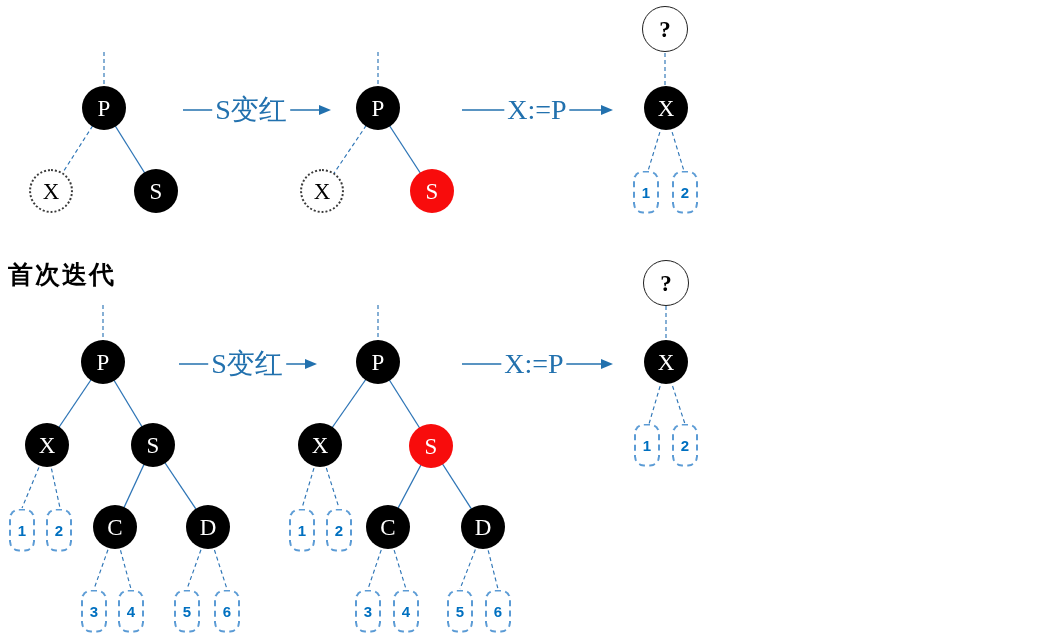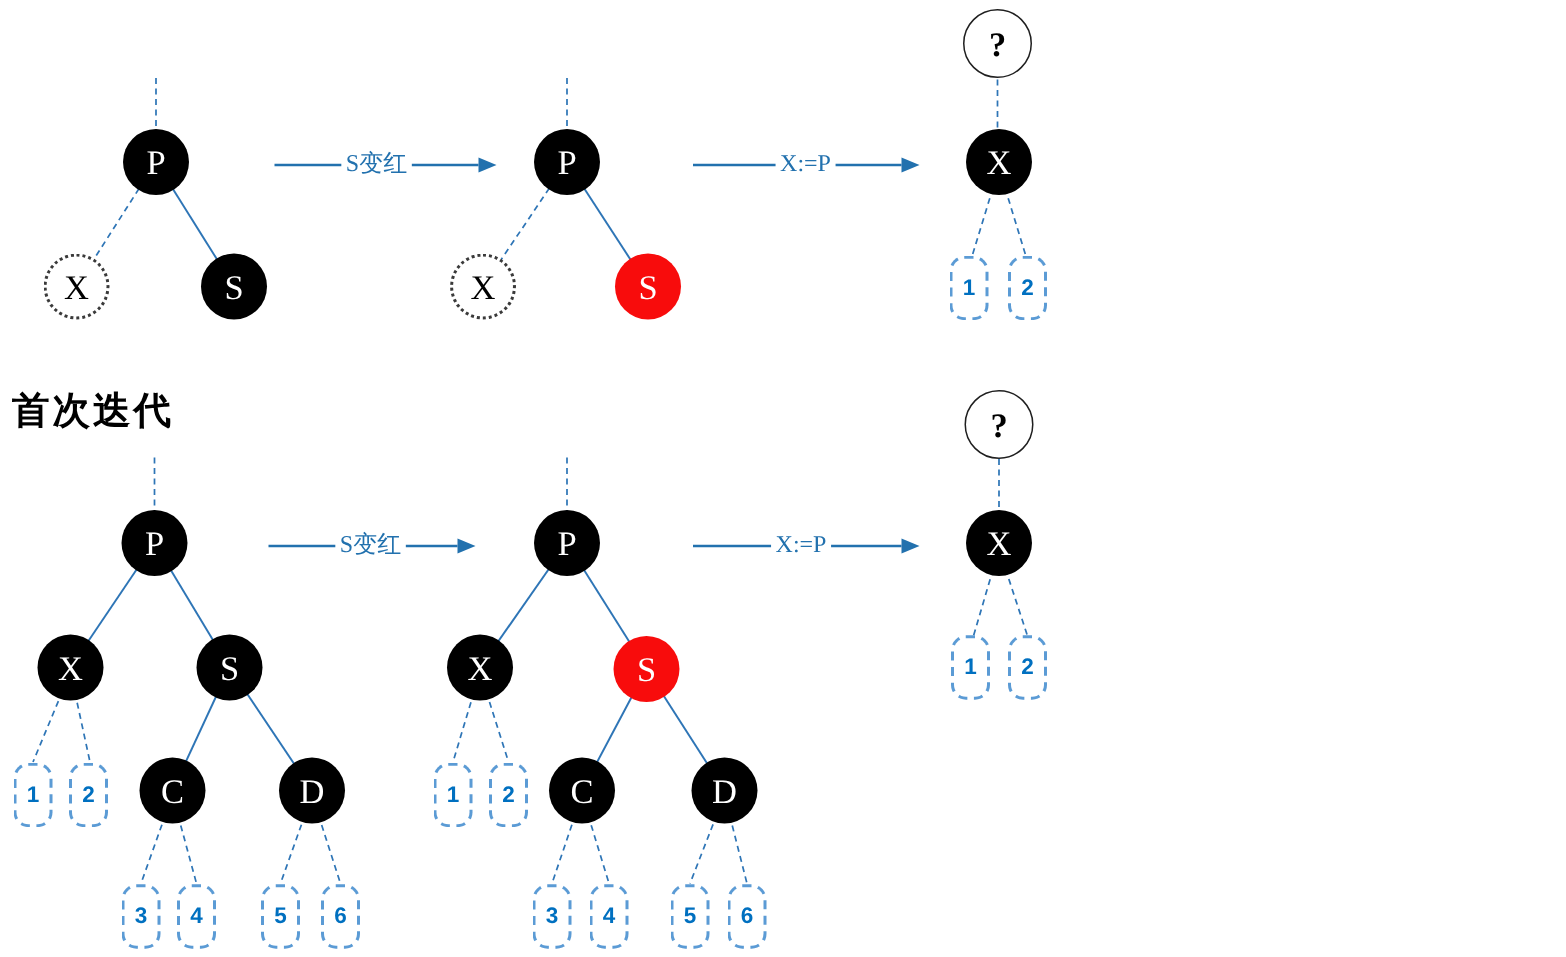--- a/index.html
+++ b/index.html
@@ -23,21 +23,21 @@
   .edges line.e{stroke:var(--edge-line);stroke-width:1.3;fill:none;}
   .edges line.d{stroke-dasharray:4 3;stroke-width:1.15;}
   .edges line.a{stroke:var(--arrow);stroke-width:1.7;}
   .edges polygon.ah{fill:var(--arrow);}
   .title{
     position:absolute;z-index:2;font-weight:bold;font-size:25px;color:var(--title-color);
     letter-spacing:2px;white-space:nowrap;line-height:1;
   }
   .alabel{
     position:absolute;z-index:3;transform:translate(-50%,-50%);
-    font-size:16px;color:var(--arrow);background:var(--page-bg);
+    font-size:28px;color:var(--arrow);background:var(--page-bg);
     padding:0 3px;white-space:nowrap;line-height:1;
   }
   .node{
     position:absolute;z-index:4;transform:translate(-50%,-50%);
     width:44px;height:44px;border-radius:50%;
     display:flex;align-items:center;justify-content:center;
     font-size:23px;line-height:1;box-sizing:border-box;
   }
   .node[data-kind="black"]{background:var(--node-black);color:#fff;}
   .node[data-kind="red"]{background:var(--node-red);color:#fff;}

